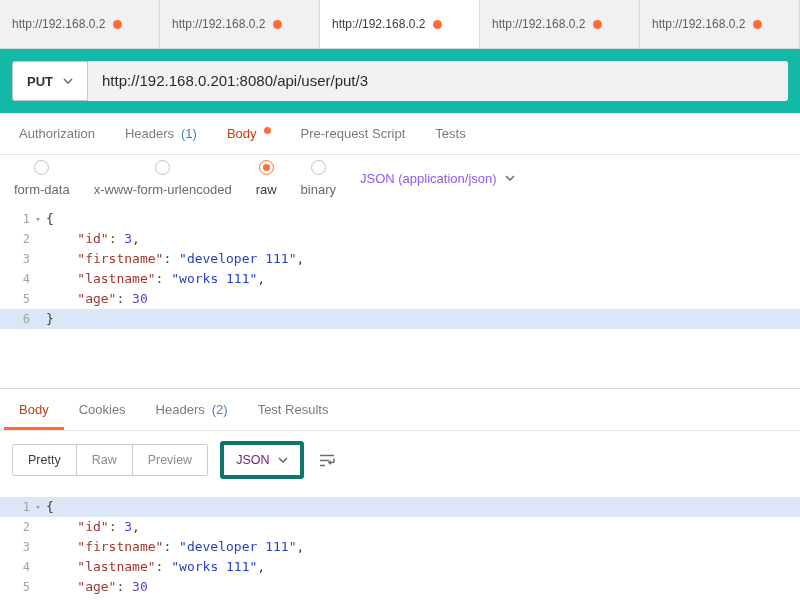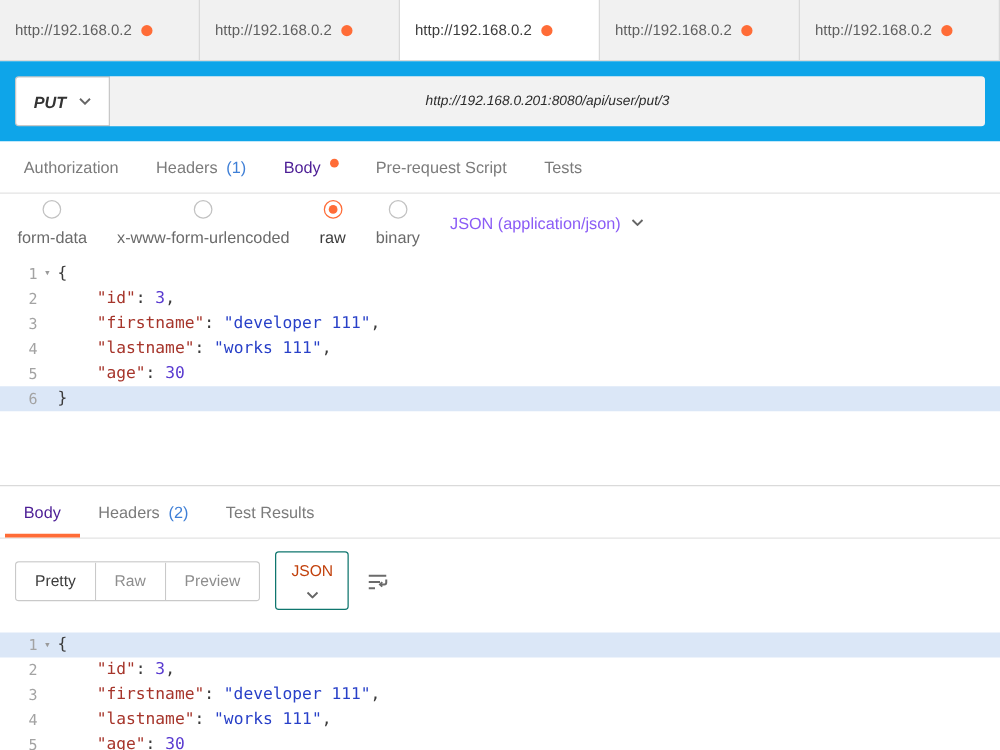--- a/index.html
+++ b/index.html
@@ -8,34 +8,34 @@
 
   
   .tabbar { display:flex; height:49px; background:#f1f1f1; border-bottom:1px solid #d9d9d9; }
   .tab { width:160px; flex:none; display:flex; align-items:center; gap:8px;
     padding:0 12px; border-right:1px solid #d9d9d9; font-size:12px; color:#5f5f5f;
     cursor:pointer; overflow:hidden; white-space:nowrap; background:#f1f1f1; }
   .tab.active { background:#ffffff; color:#3c3c3c; }
   .tab-dot { width:9px; height:9px; border-radius:50%; background:#ff6c37; flex:none; }
 
   
-  .urlbar { display:flex; padding:12px; background:#0ea5e9;font-style:italic; }
+  .urlbar { display:flex; padding:12px; background:#14b8a6; }
   .method { display:flex; align-items:center; gap:10px; height:40px; padding:0 14px;
     border:1px solid #c8c8c8; border-radius:3px 0 0 3px; background:#fff;
     font-size:13px; font-weight:600; color:#333; cursor:pointer; }
   .url { flex:1; height:40px; line-height:40px; background:#f2f2f2;
-    border-radius:0 3px 3px 0; padding:0 14px; font-size:11px; color:#2b2b2b;
-    white-space:nowrap; overflow:hidden; cursor:text;text-align:center; }
+    border-radius:0 3px 3px 0; padding:0 14px; font-size:15px; color:#2b2b2b;
+    white-space:nowrap; overflow:hidden; cursor:text; }
 
   
   .section-tabs { display:flex; align-items:stretch; height:42px; padding:0 4px;
     border-bottom:1px solid #e3e3e3; }
   .stab { display:flex; align-items:center; gap:7px; padding:0 15px; font-size:13px;
     color:#7b7b7b; cursor:pointer; }
-  .stab.active { color:#4c1d95; }
+  .stab.active { color:#c2410c; }
   .stab.underline { box-shadow: inset 0 -3px 0 #ff6c37; }
   .count { color:#3f7fd6; }
   .body-dot { width:7px; height:7px; border-radius:50%; background:#ff6c37; margin-top:-6px; }
 
   
   .bodytype-row { display:flex; align-items:center; height:46px; padding:0 14px; gap:24px; }
   .radio { display:inline-flex; align-items:center; gap:7px; font-size:13px;
     color:#6a6a6a; cursor:pointer;flex-direction:column; }
   .radio.sel { color:#3c3c3c; }
   .rdot { width:15px; height:15px; border-radius:50%; border:1px solid #c2c2c2;
@@ -59,22 +59,22 @@
   .tk-pun { color:#3a3a3a; }
 
   
   .resp { border-top:1px solid #dadada; }
   .resp-toolbar { display:flex; align-items:center; padding:10px 12px; gap:12px; }
   .seg { display:flex; border:1px solid #c9c9c9; border-radius:3px; overflow:hidden; }
   .segbtn { padding:8px 15px; font-size:12.5px; color:#8e8e8e; background:#fff;
     border:none; border-right:1px solid #c9c9c9; font-family:inherit; cursor:pointer; }
   .segbtn:last-child { border-right:none; }
   .segbtn.active { color:#3c3c3c; }
-  .fmt { display:flex; align-items:center; gap:9px; border:1px solid #0f766e;
-    border-radius:3px; padding:8px 12px; font-size:12.5px; color:#c2410c; cursor:pointer;flex-direction:column; }
+  .fmt { display:flex; align-items:center; gap:9px; border:4px solid #0f766e;
+    border-radius:3px; padding:8px 12px; font-size:12.5px; color:#701a75; cursor:pointer; }
   .iconbtn { border:none; background:none; padding:4px 2px; display:flex; cursor:pointer; }
 </style>
 </head>
 <body>
 
 <div class="tabbar">
   <div class="tab">
     <span>http://192.168.0.2</span>
     <span class="tab-dot"></span>
   </div>
@@ -183,20 +183,23 @@
       <span class="gutter">6</span>
       <span class="caret"></span>
       <span class="code-text"><span class="tk-pun">}</span></span>
     </div>
   </div>
 
 <div class="resp">
   <div class="section-tabs">
     <div class="stab active underline">
       <span>Body</span>
+    </div>
+    <div class="stab">
+      <span>Cookies</span>
     </div>
     <div class="stab">
       <span>Headers</span>
       <span class="count">(2)</span>
     </div>
     <div class="stab">
       <span>Test Results</span>
     </div>
   </div>
 

